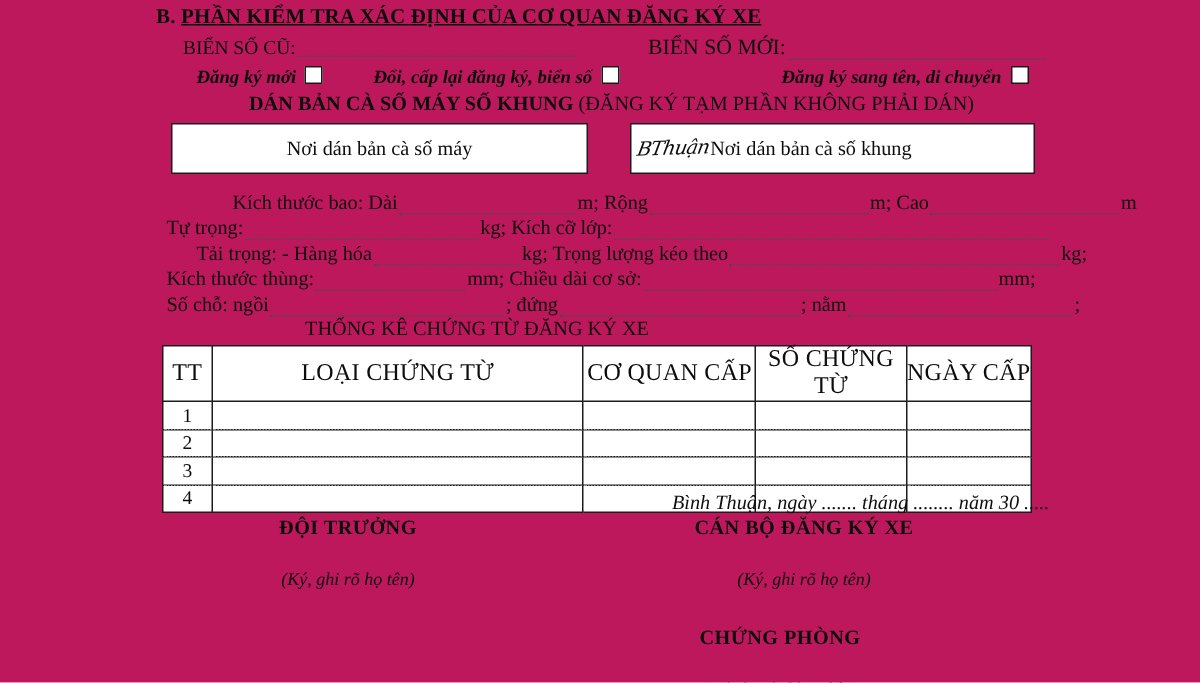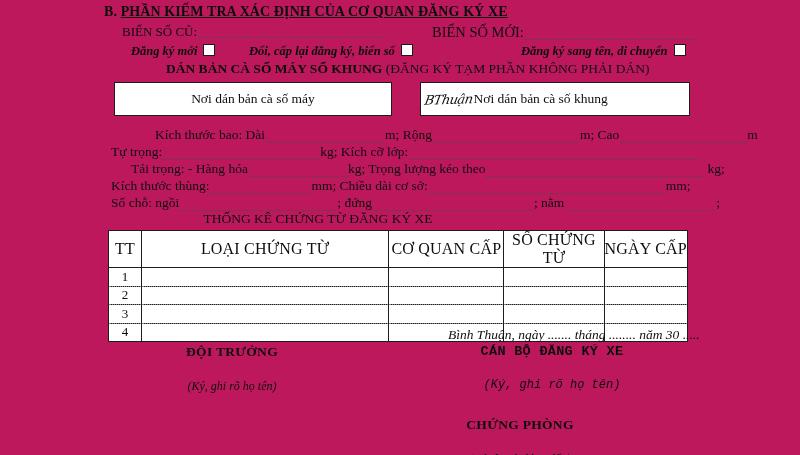--- a/index.html
+++ b/index.html
@@ -152,21 +152,21 @@
     position: absolute;
     left: 448px; top: 327px;
     font-size: 13.5px;
     font-style: italic;
     white-space: nowrap;
   }
   .sigblock { position: absolute; text-align: center; white-space: nowrap; }
   .sigblock .title { font-weight: bold; font-size: 13.5px; display: block; letter-spacing: .3px; }
   .sigblock .sub { font-style: italic; font-size: 12px; display: block; margin-top: 19px; }
   #sig-left  { left: 152px; top: 344px; width: 160px; }
-  #sig-right { left: 452px; top: 344px; width: 200px; font-family: Liberation Mono, monospace; }
+  #sig-right { left: 436px; top: 344px; width: 200px; }
   #sig-bottom { left: 420px; top: 417px; width: 200px; }
 </style>
 </head>
 <body>
 
 <div class="page">
 
   <div class="row" id="heading">
     <span class="pfx">B.</span>
     <span class="ttl">PHẦN KIỂM TRA XÁC ĐỊNH CỦA CƠ QUAN ĐĂNG KÝ XE</span>

